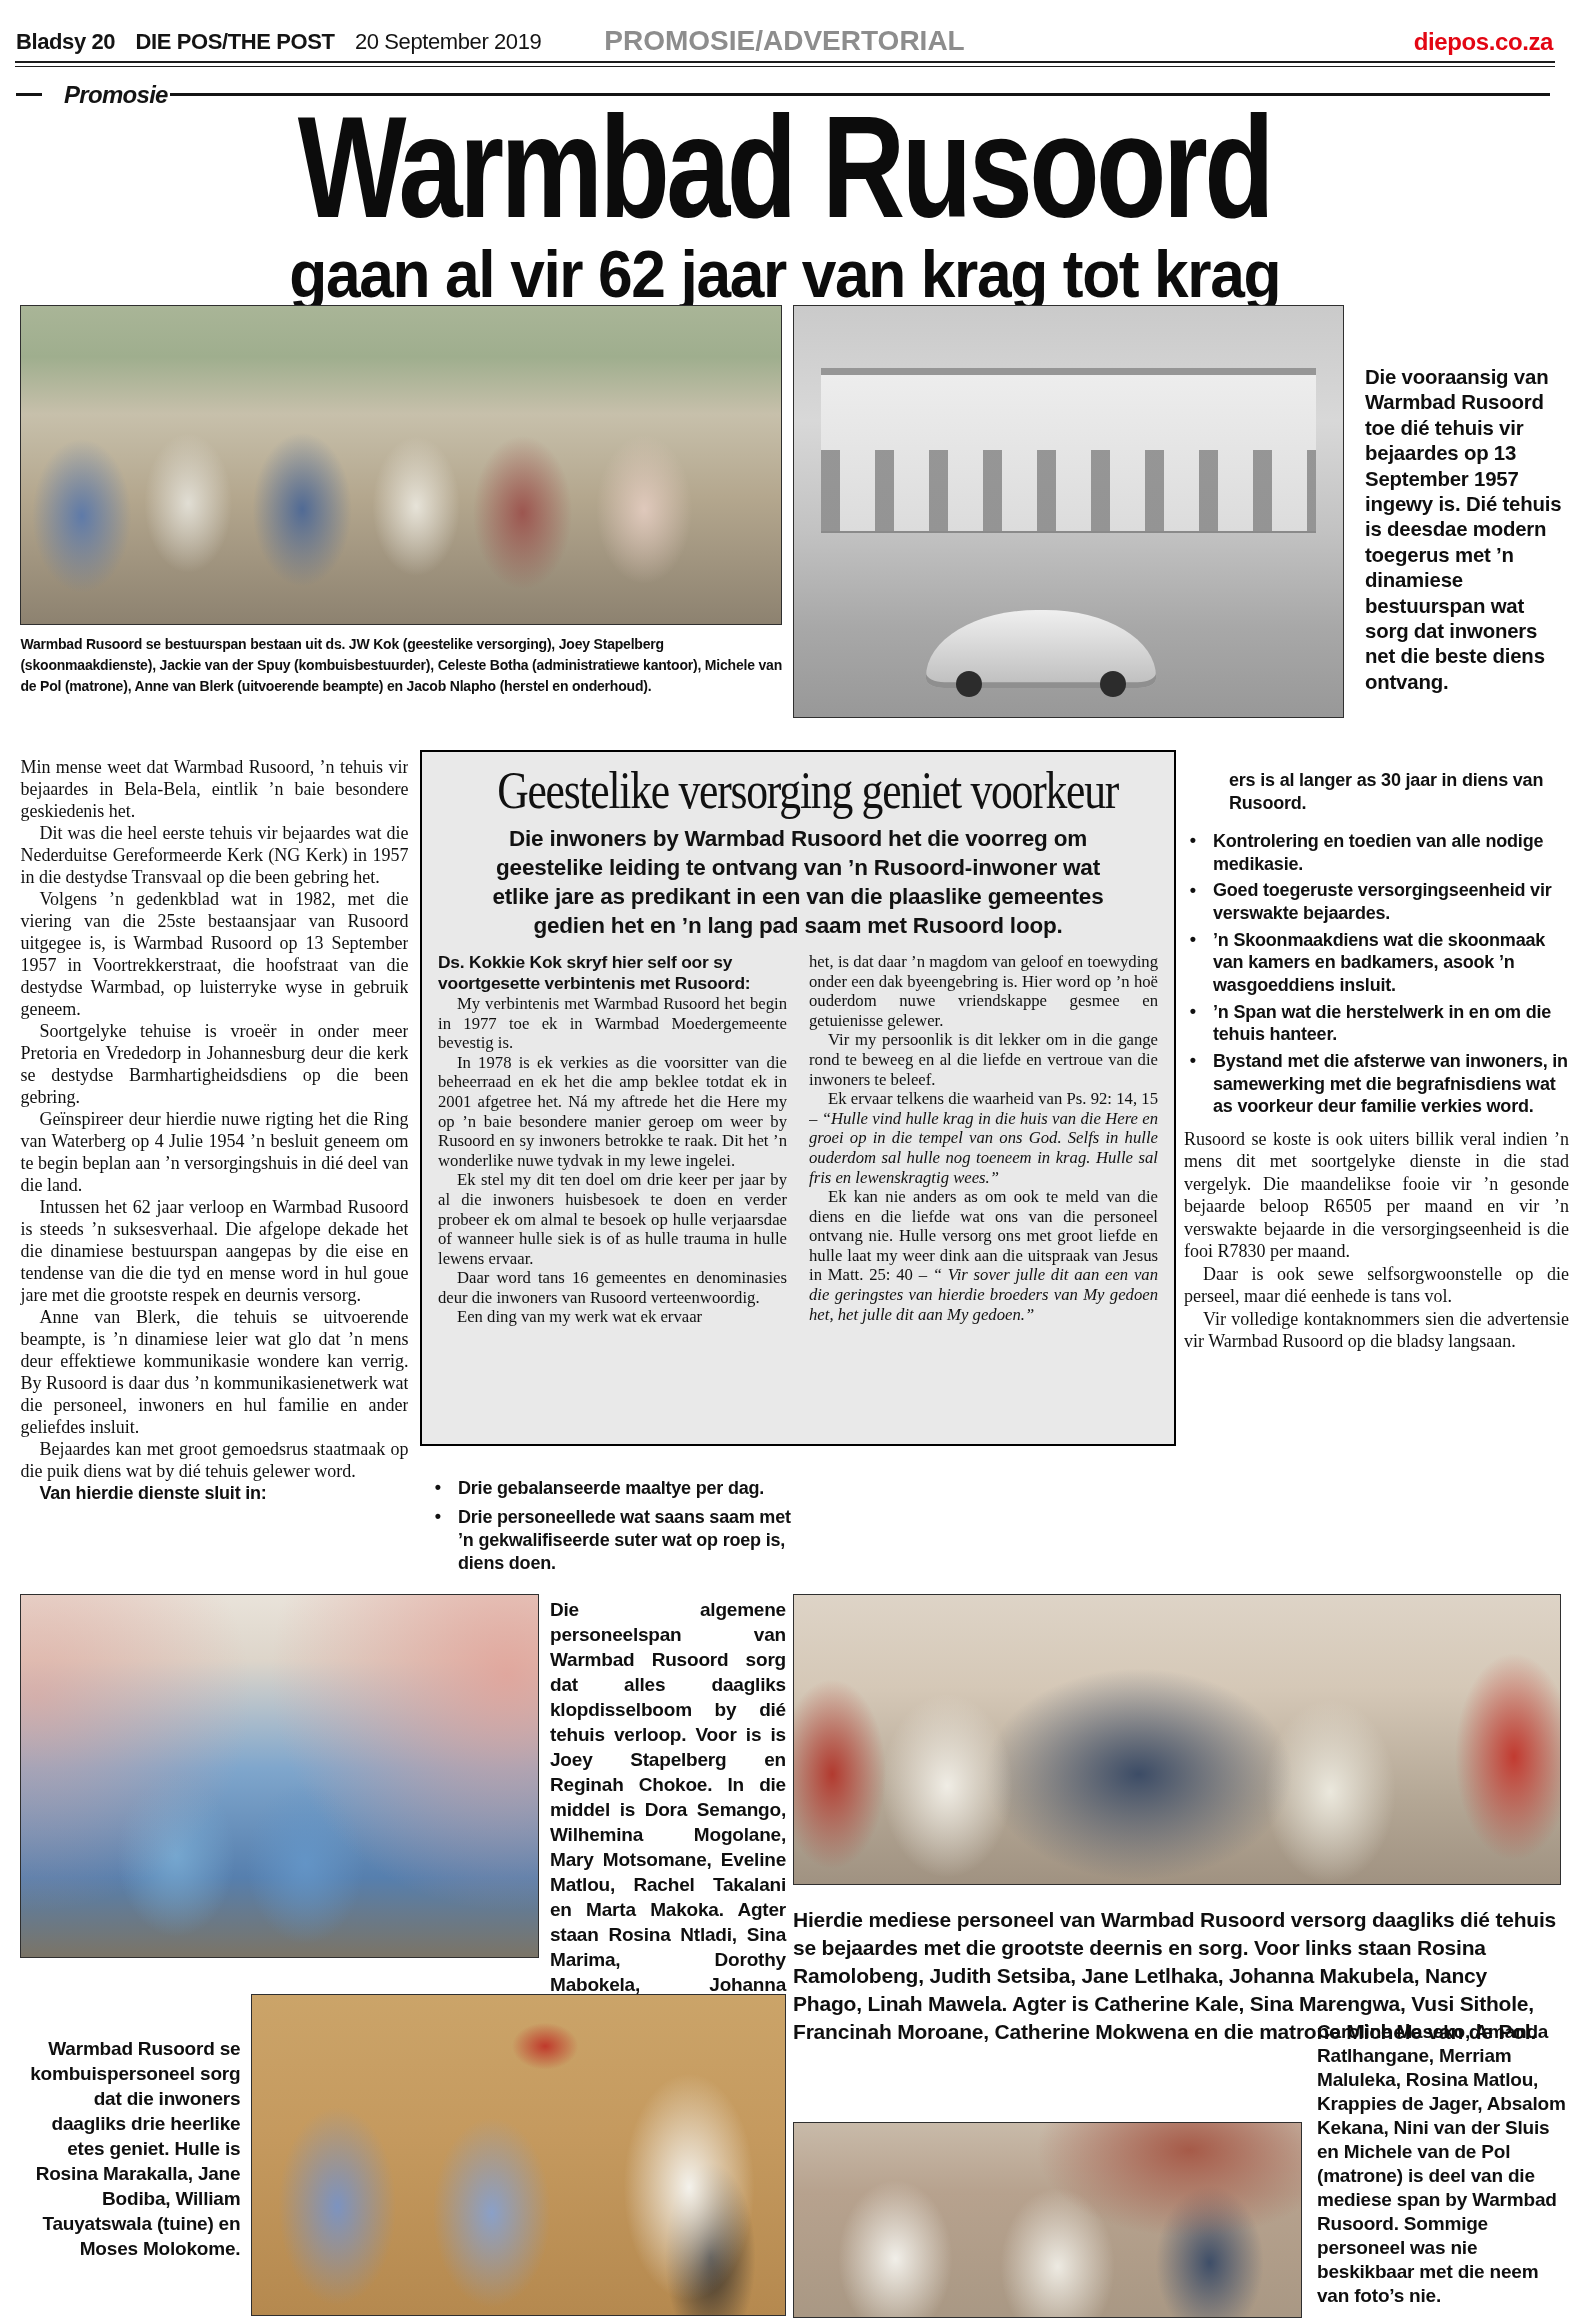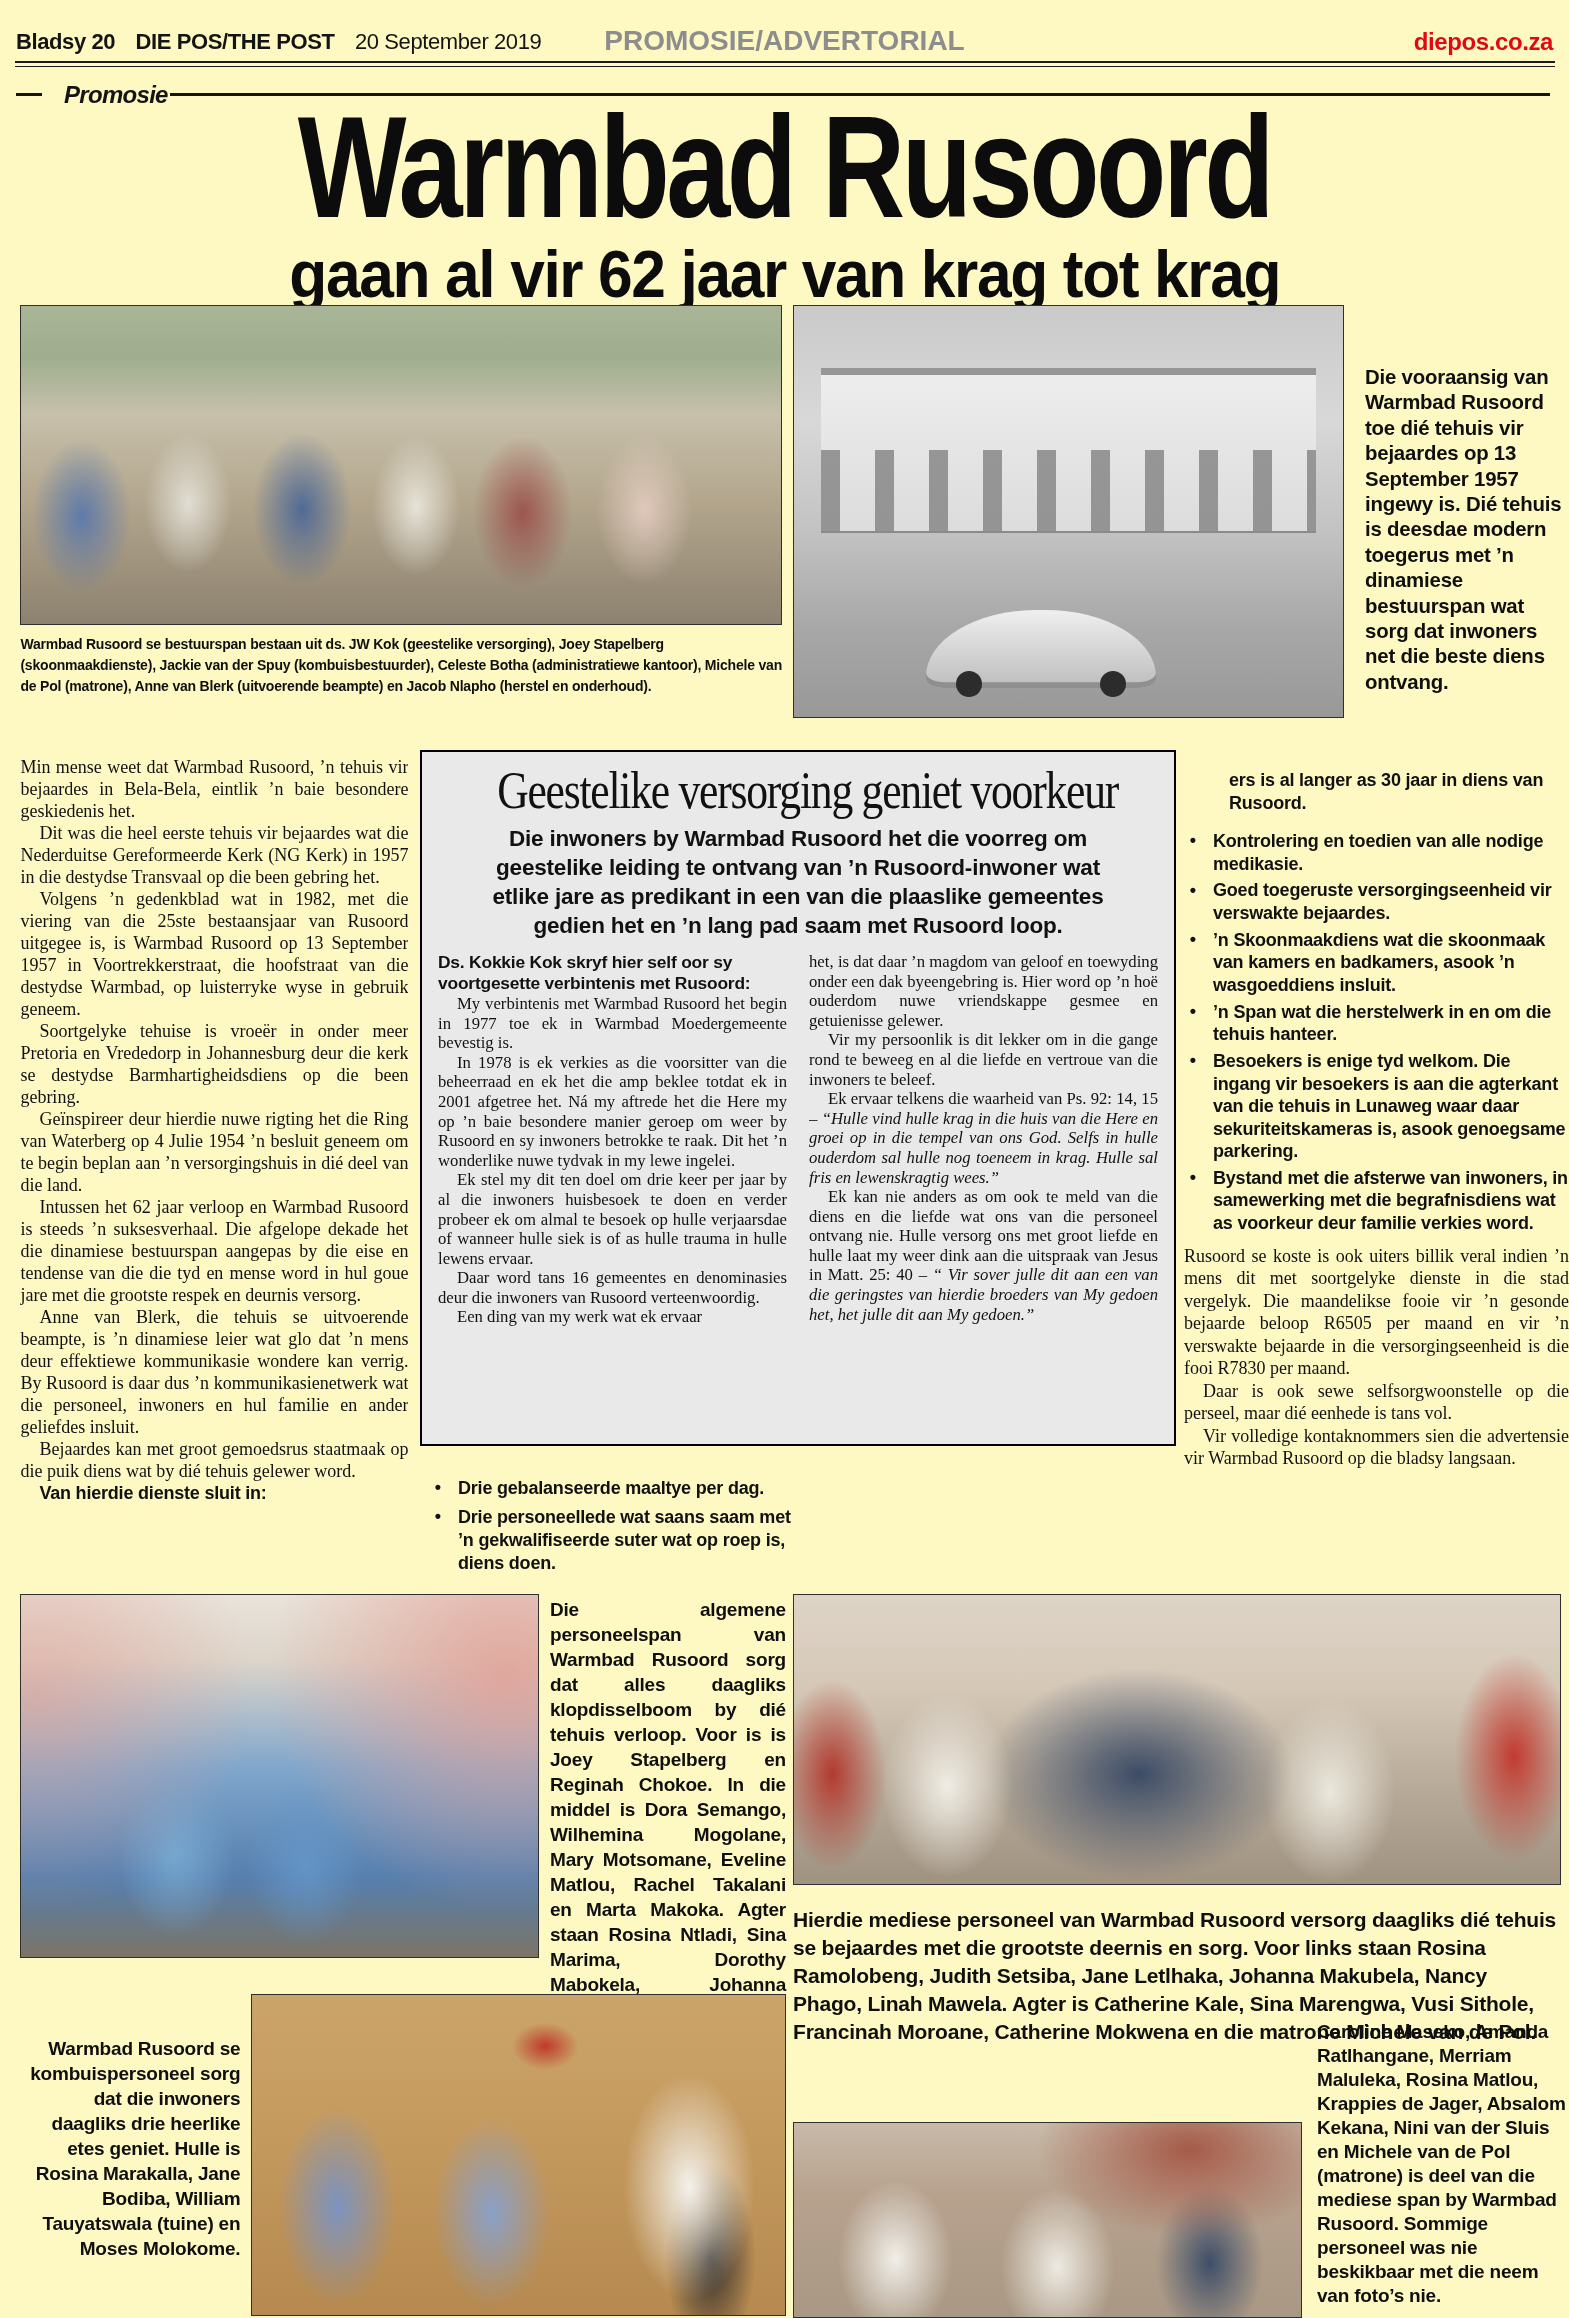--- a/index.html
+++ b/index.html
@@ -1,16 +1,16 @@
 <!DOCTYPE html>
 <html lang="af" style="font-size:11.6px"><head>
 <meta charset="utf-8">
 <style>
   html,body{margin:0;padding:0;background:#6e6e6e;}
-  .page{position:relative;width:1569px;height:2319px;margin:0 auto;background:#fef9c3;
+  .page{position:relative;width:1569px;height:2319px;margin:0 auto;background:#ffffff;
         font-family:"Liberation Serif",serif;color:#111;overflow:hidden;}
   .abs{position:absolute;}
   
   .masthead{left:16px;right:16px;top:25px;height:33px;font-family:"Liberation Sans",sans-serif;
             font-weight:bold;font-size:22px;letter-spacing:-0.4px;color:#141414;}
   .mh-left{position:absolute;left:0;top:4.4px;display:flex;gap:20.4px;align-items:baseline;}
   .mh-date{font-weight:normal;}
   .mh-center{position:absolute;left:50%;top:0;transform:translateX(-50%);
              color:#8d8d8d;font-size:28px;letter-spacing:0;white-space:nowrap;}
   .mh-right{position:absolute;right:0;top:2.9px;color:#e30613;font-size:24px;}
@@ -199,21 +199,20 @@
       <li>Drie personeellede wat saans saam met ’n gekwalifiseerde suter wat op roep is, diens doen.</li>
     </ul>
 
   <div class="abs col-right">
     <p class="cont">ers is al langer as 30 jaar in diens van Rusoord.</p>
     <ul class="bullets">
         <li>Kontrolering en toedien van alle nodige medikasie.</li>
         <li>Goed toegeruste versorgingseenheid vir verswakte bejaardes.</li>
         <li>’n Skoonmaakdiens wat die skoonmaak van kamers en badkamers, asook ’n wasgoeddiens insluit.</li>
         <li>’n Span wat die herstelwerk in en om die tehuis hanteer.</li>
-        <li>Besoekers is enige tyd welkom. Die ingang vir besoekers is aan die agterkant van die tehuis in Lunaweg waar daar sekuriteitskameras is, asook genoegsame parkering.</li>
         <li>Bystand met die afsterwe van inwoners, in samewerking met die begrafnisdiens wat as voorkeur deur familie verkies word.</li>
       </ul>
     <div class="closing body-copy">
         <p>Rusoord se koste is ook uiters billik veral indien ’n mens dit met soortgelyke dienste in die stad vergelyk. Die maandelikse fooie vir ’n gesonde bejaarde beloop R6505 per maand en vir ’n verswakte bejaarde in die versorgingseenheid is die fooi R7830 per maand.</p>
         <p>Daar is ook sewe selfsorgwoonstelle op die perseel, maar dié eenhede is tans vol.</p>
         <p>Vir volledige kontaknommers sien die advertensie vir Warmbad Rusoord op die bladsy langsaan.</p>
       </div>
   </div>
 
   <div class="abs photo ph-cleaning"></div>

